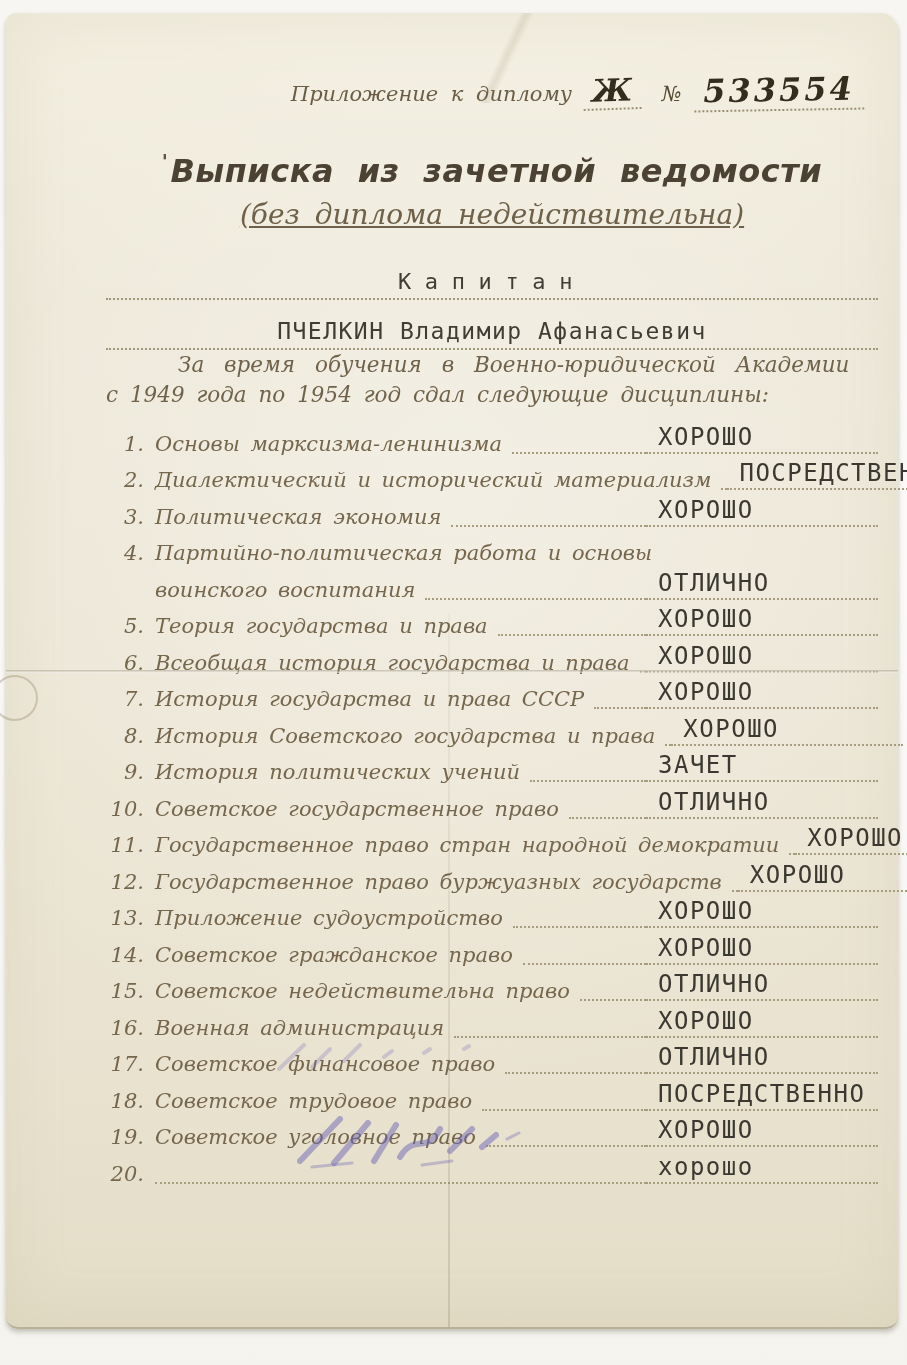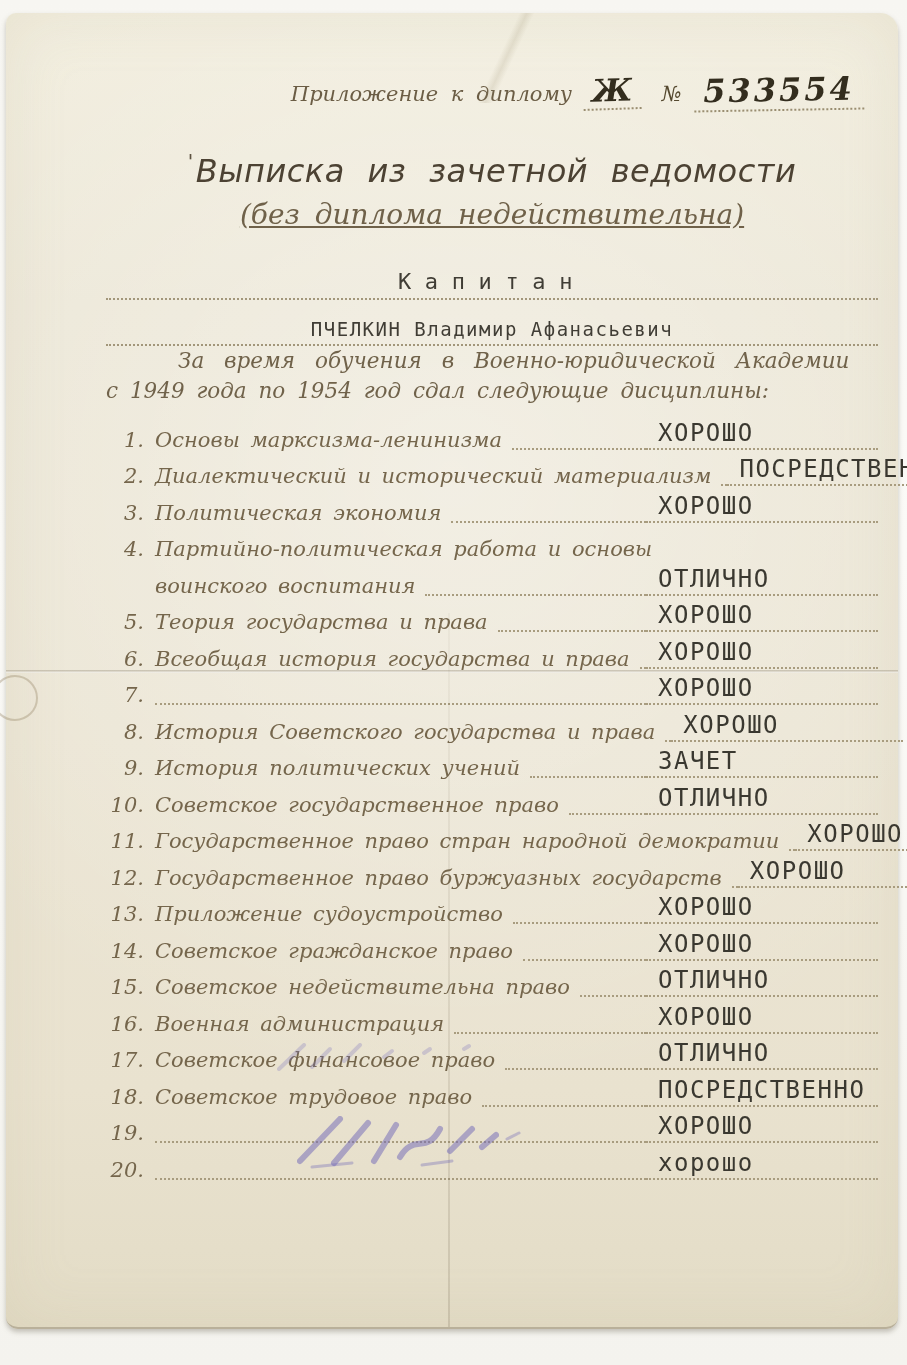--- a/index.html
+++ b/index.html
@@ -35,36 +35,36 @@
   }
   .no-sign{font-size:21px;font-style:italic;color:#55492f;margin:0 6px 0 10px;}
   .hw-number{
     display:inline-block;font-size:32px;min-width:170px;text-align:center;
     border-bottom:2px dotted #9a8e71;letter-spacing:3px;transform:rotate(-1deg);
   }
 
   
   .title{
     margin-top:38px;text-align:center;
-    font-family:"DejaVu Sans",sans-serif;font-style:italic;font-weight:normal;
+    font-family:"DejaVu Sans",sans-serif;font-style:italic;font-weight:bold;
     font-size:32px;color:#4c4233;word-spacing:12px;letter-spacing:0.5px;
   }
   .title .tick{font-size:20px;vertical-align:14px;margin-right:2px;color:#5d5240;}
   .subtitle{
     margin-top:8px;text-align:center;font-style:italic;
     font-size:28px;color:#6f6149;word-spacing:6px;text-decoration:underline;
   }
 
   
   .underlined-line{
     border-bottom:2px dotted #a2967a;text-align:center;
     font-family:"DejaVu Sans Mono",monospace;color:#403d35;
   }
   .rank-line{margin-top:38px;padding-bottom:4px;font-size:22px;letter-spacing:0.62em;}
-  .name-line{margin-top:18px;padding-bottom:4px;font-size:19px;letter-spacing:1.5px;}
+  .name-line{margin-top:18px;padding-bottom:4px;font-size:23px;letter-spacing:1.5px;}
 
   
   .intro{color:#70624a;font-style:italic;font-size:21.5px;line-height:30px;}
   .intro .l1{padding-left:72px;word-spacing:13px;}
   .intro .l2{word-spacing:5px;}
 
   
   .list{margin-top:15px;}
   .row{display:flex;align-items:flex-end;height:36.5px;}
   .row .num{
@@ -168,20 +168,21 @@
 
       <div class="row">
         <span class="num">6.</span>
         <span class="subj">Всеобщая история государства и права</span>
         <span class="leader"></span>
         <span class="grade">ХОРОШО</span>
       </div>
 
       <div class="row">
         <span class="num">7.</span>
+        <span class="subj">История государства и права СССР</span>
         <span class="leader"></span>
         <span class="grade">ХОРОШО</span>
       </div>
 
       <div class="row">
         <span class="num">8.</span>
         <span class="subj">История Советского государства и права</span>
         <span class="leader"></span>
         <span class="grade">ХОРОШО</span>
       </div>
@@ -251,20 +252,21 @@
 
       <div class="row">
         <span class="num">18.</span>
         <span class="subj">Советское трудовое право</span>
         <span class="leader"></span>
         <span class="grade">ПОСРЕДСТВЕННО</span>
       </div>
 
       <div class="row">
         <span class="num">19.</span>
+        <span class="subj">Советское уголовное право</span>
         <span class="leader"></span>
         <span class="grade">ХОРОШО</span>
       </div>
 
       <div class="row">
         <span class="num">20.</span>
         <span class="leader"></span>
         <span class="grade">хорошо</span>
       </div>
 

